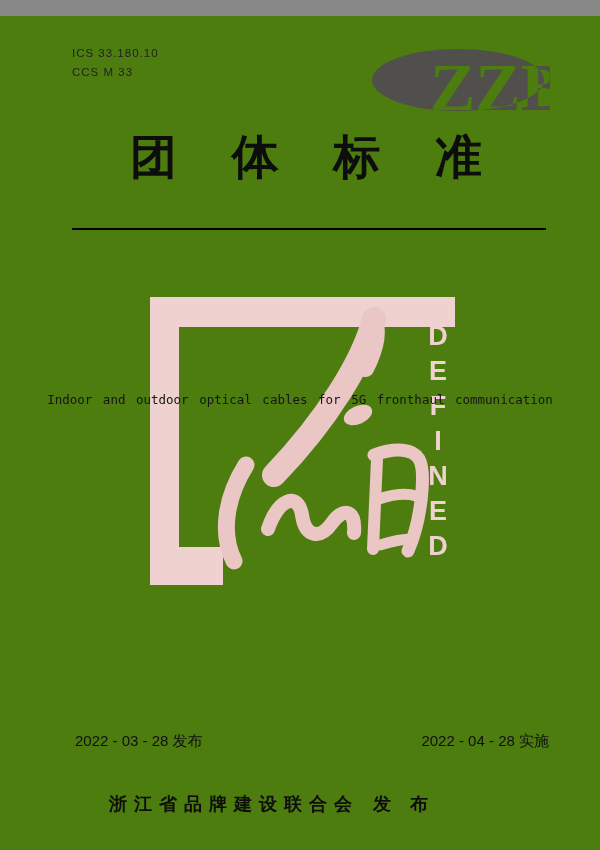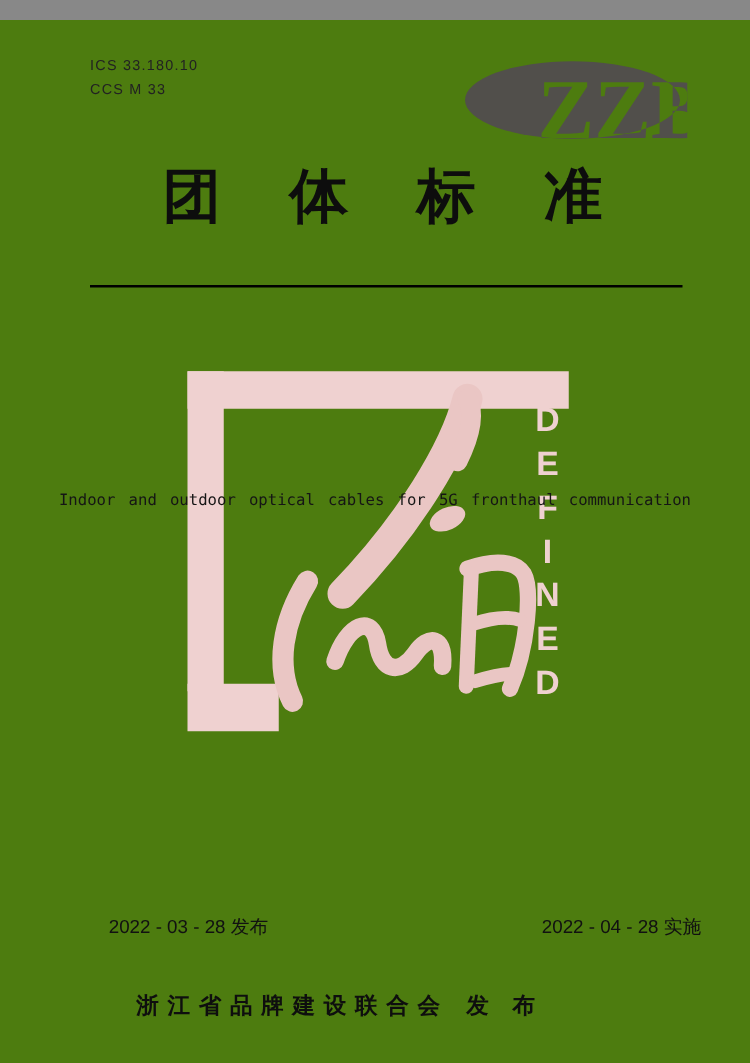--- a/index.html
+++ b/index.html
@@ -45,21 +45,21 @@
     position:absolute;left:0;top:322px;width:600px;text-align:center;
     font-size:31px;font-weight:bold;letter-spacing:1px;color:#0d0d0d;z-index:2;
   }
   .doc-subtitle{
     position:absolute;left:0;top:376px;width:600px;text-align:center;
     font-family:"DejaVu Sans Mono","Liberation Mono",monospace;
     font-size:12.5px;color:#151515;word-spacing:3px;z-index:2;
   }
   
   .dates{
-    position:absolute;left:87px;top:716px;width:474px;
+    position:absolute;left:75px;top:716px;width:474px;
     display:flex;justify-content:space-between;
     font-size:15px;color:#111;z-index:2;
   }
   .footer{
     position:absolute;left:0;top:776px;width:544px;text-align:center;
     font-size:18px;font-weight:600;letter-spacing:7px;color:#0e0e0e;z-index:2;
   }
   .footer .gap{display:inline-block;width:14px;}
 </style>
 </head>

